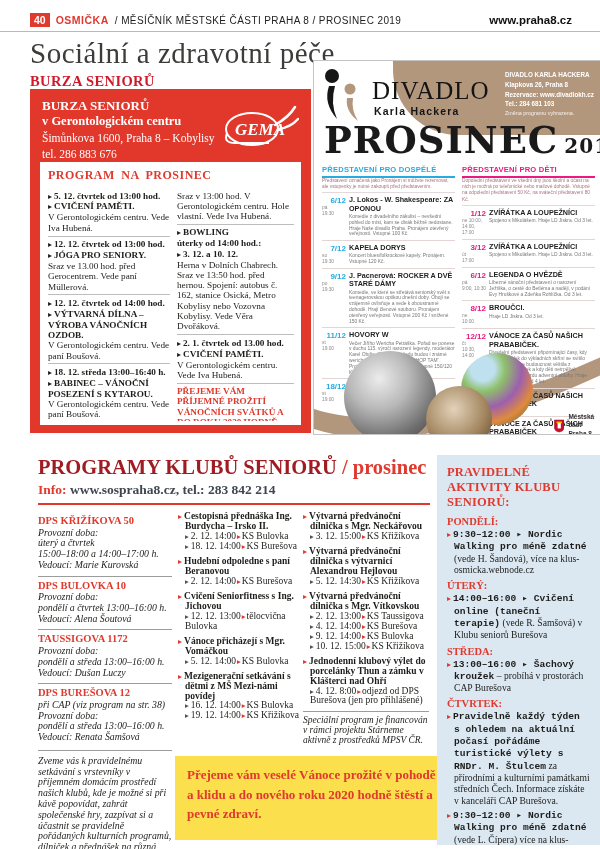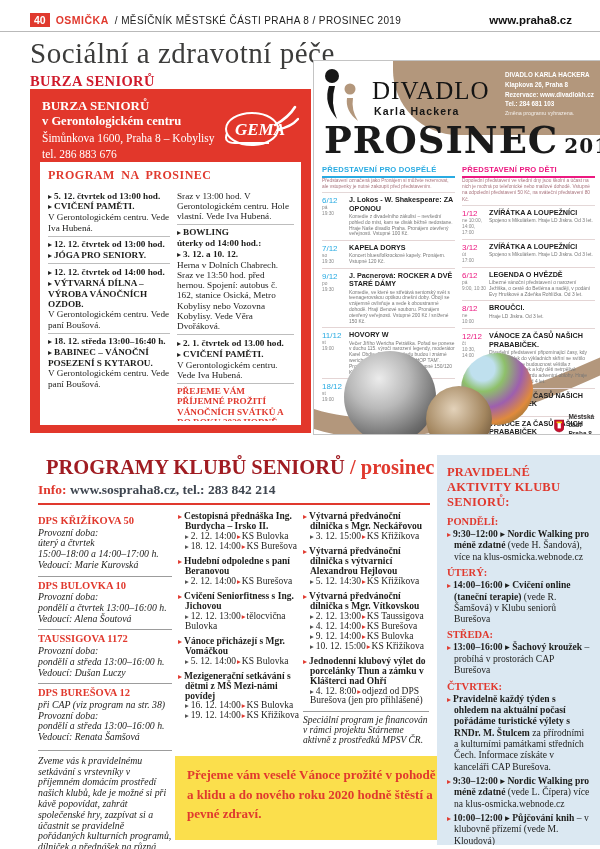--- a/index.html
+++ b/index.html
@@ -54,38 +54,38 @@
             font-family:"DejaVu Serif",serif;font-weight:900;font-size:37px;letter-spacing:1px;color:#1a1a1a;}
   #prosinec .yr{font-size:20px;font-weight:700;}
   .thcol{position:absolute;top:104px;width:133px;}
   #thc-a{left:8px;}  #thc-k{left:148px;}
   .thhead{font-size:7.6px;font-weight:bold;letter-spacing:.2px;padding-bottom:2px;border-bottom:2px solid;margin-bottom:0;}
   #thc-a .thhead{color:#29abe2;border-color:#29abe2;}
   #thc-k .thhead{color:#ec1980;border-color:#ec1980;}
   .thintro{font-size:4.8px;line-height:1.3;color:#a8737c;padding-bottom:2px;border-bottom:1px solid #e4d8d8;}
   .trow{display:flex;gap:3px;padding:3px 0;border-bottom:1px solid #e4d5d5;}
   .tdate{width:24px;flex:none;}
-  .td1{font-size:8px;font-weight:400;}
+  .td1{font-size:8px;font-weight:700;text-align:right;}
   #thc-a .td1{color:#29abe2;} #thc-k .td1{color:#ec1980;}
   .td2{font-size:4.8px;color:#8a8a8a;line-height:1.25;}
   .tc{flex:1;}
   .tt{font-size:7.2px;font-weight:800;color:#222;line-height:1.15;margin-bottom:1px;}
   .tdsc{font-size:4.9px;color:#777;line-height:1.18;}
   .circ{position:absolute;border-radius:50%;}
   #circ-bw{left:30px;top:290px;width:92px;height:92px;
     background:radial-gradient(circle at 38% 30%,#ececec,#b9b9b9 35%,#6e6e6e 70%,#383838);}
   #circ-pup{left:112px;top:325px;width:66px;height:66px;
     background:radial-gradient(circle at 42% 35%,#e3d2ba,#a3865f 55%,#4e3a25);}
   #circ-bro{left:147px;top:292px;width:72px;height:72px;
     background:radial-gradient(circle at 30% 22%,#bfe0ee 0 16%,#8ec06a 30%,#9d5fae 52%,#e08a3c 72%,#47603d);}
   #mc8{left:240px;top:352px;display:flex;gap:4px;align-items:center;}
   #mc8 .t{font-size:6.5px;font-weight:bold;color:#333;line-height:1.3;white-space:pre-line;}
 
   
-  #bt{left:46px;top:456px;font-size:20.5px;font-weight:bold;color:#a01c22;}
+  #bt{left:38px;top:456px;font-size:20.5px;font-weight:bold;color:#a01c22;}
   #bt .red{color:#e0392e;}
   #binfo{left:38px;top:482px;font-size:13.5px;font-weight:bold;color:#3f4650;}
   #binfo .red{color:#e0392e;}
   #brule{left:38px;top:503px;width:392px;height:2px;background:#e0392e;}
 
   .bcol{position:absolute;top:512px;font-size:9.8px;line-height:1.1;color:#1d1d1b;}
   #bc1{left:38px;width:134px;}
   #bc2{left:178px;width:122px;font-size:9.5px;line-height:1.05;}
   #bc3{left:303px;width:126px;font-size:9.5px;line-height:1.05;}
   .club{padding:3px 0 5px;}
@@ -105,21 +105,21 @@
   #wish{left:175px;top:756px;width:281px;height:84px;background:#fbdf4c;box-sizing:border-box;
         padding:9px 12px;color:#e0392e;font-weight:bold;font-size:13px;line-height:1.5;}
 
   
   #sb{left:437px;top:455px;width:163px;height:390px;background:#dbe8f2;box-sizing:border-box;
       padding:10px 10px;overflow:hidden;}
   #sb h2{margin:0 0 6px;font-size:12.5px;color:#e0392e;letter-spacing:.2px;}
   .sgl{color:#e0392e;font-weight:bold;font-size:10.5px;margin:5px 0 1px;}
   .sit{font-size:9.6px;line-height:1.18;margin-bottom:3px;padding-left:7px;text-indent:-7px;}
   .sit::before{content:"▸ ";color:#e0392e;font-size:8px;}
-  .sit b{font-weight:bold;}
+  .sit b{font-weight:bold;font-family:Liberation Mono, monospace;}
 </style>
 </head>
 <body>
 
 <div class="abs" id="hdr">
   <span id="pagenum">40</span>
   <span id="mag">OSMIČKA</span>
   <span class="rest">/ MĚSÍČNÍK MĚSTSKÉ ČÁSTI PRAHA 8 / PROSINEC 2019</span>
   <span class="web">www.praha8.cz</span>
 </div>
@@ -146,20 +146,21 @@
     <h3>PROGRAM NA PROSINEC</h3>
     <div class="pcol" id="pcol-l">
       <div class="pitem">
         <span class="pdate">5. 12. čtvrtek od 13:00 hod.</span>
           <span class="ptitle">CVIČENÍ PAMĚTI.</span>
           <span class="pbody">V Gerontologickém centru. Vede Iva Hubená.</span>
       </div>
       <div class="pitem">
         <span class="pdate">12. 12. čtvrtek od 13:00 hod.</span>
           <span class="ptitle">JÓGA PRO SENIORY.</span>
+          <span class="pbody">Sraz ve 13.00 hod. před Gerocentrem. Vede paní Müllerová.</span>
       </div>
       <div class="pitem">
         <span class="pdate">12. 12. čtvrtek od 14:00 hod.</span>
           <span class="ptitle">VÝTVARNÁ DÍLNA – VÝROBA VÁNOČNÍCH OZDOB.</span>
           <span class="pbody">V Gerontologickém centru. Vede paní Boušová.</span>
       </div>
       <div class="pitem">
         <span class="pdate">18. 12. středa 13:00–16:40 h.</span>
           <span class="ptitle">BABINEC – VÁNOČNÍ POSEZENÍ S KYTAROU.</span>
           <span class="pbody">V Gerontologickém centru. Vede paní Boušová.</span>

